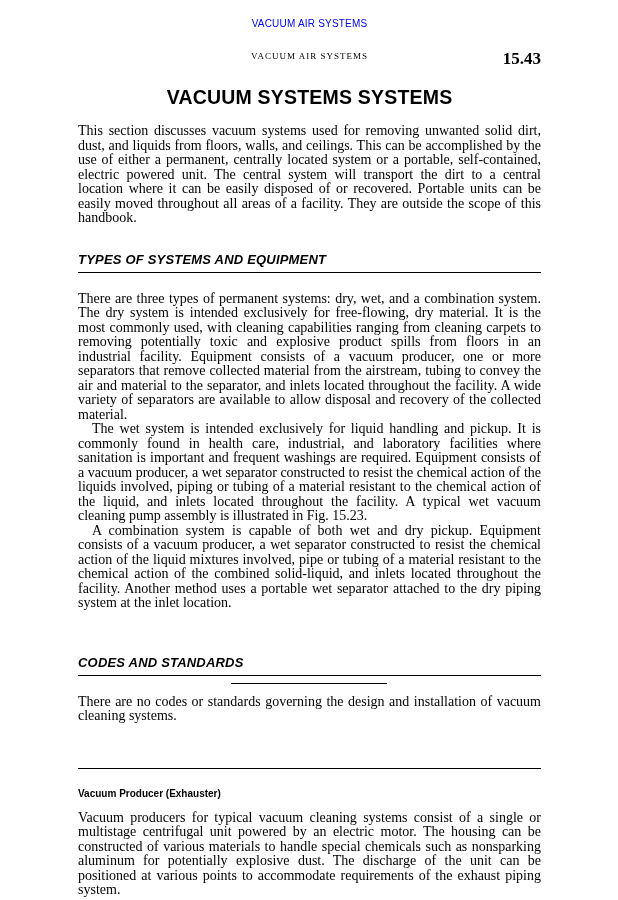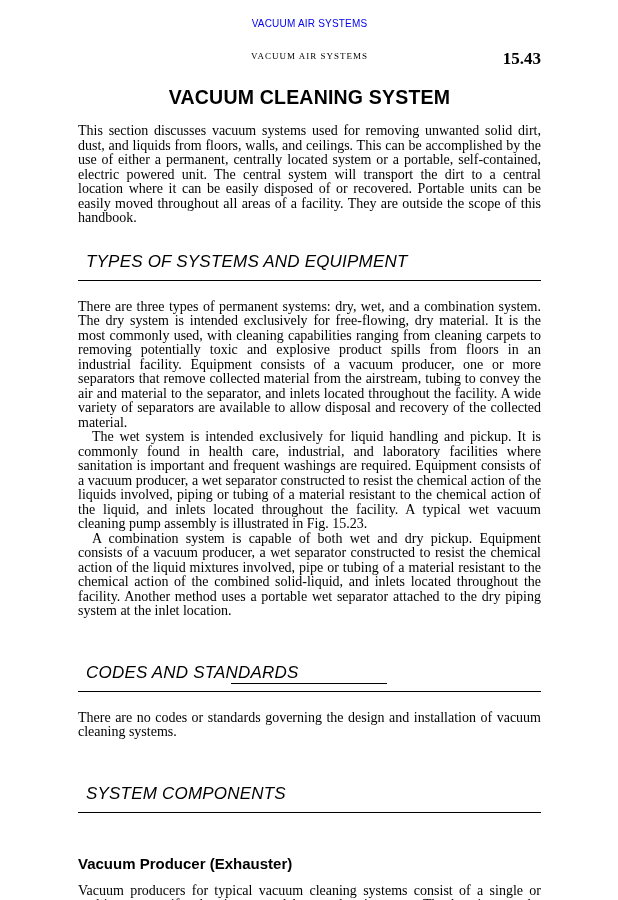--- a/index.html
+++ b/index.html
@@ -70,40 +70,40 @@
   p.indent {
     text-indent: 14px;
   }
   section.doc-section {
     margin-top: 44px;
   }
   section.doc-section.first {
     margin-top: 26px;
   }
   h2.section-heading {
-    margin: 8px;
+    margin: 0;
     font-family: "Liberation Sans", sans-serif;
-    font-weight: normal;
+    font-weight: bold;
     font-style: italic;
-    font-size: 17px;
+    font-size: 13px;
     letter-spacing: 0.2px;
   }
   hr.section-rule {
     border: 0;
     border-top: 1.3px solid #000000;
     margin: 5px 0 0 0;
   }
   section.doc-section p.body.first-para {
     margin-top: 19px;
   }
   h3.subsection-heading {
-    margin: 42px 0 0 0;
+    margin: 19px 0 0 0;
     font-family: "Liberation Sans", sans-serif;
     font-weight: bold;
-    font-size: 15px;
+    font-size: 10px;
   }
   p.sub-para {
     margin-top: 12px;
   }
   .footer-rule {
     position: absolute;
     left: 50%;
     transform: translateX(-50%);
     bottom: 12px;
     width: 156px;
@@ -116,40 +116,39 @@
 
 <div class="page">
 
   <div class="pdf-link" style="color: rgb(0, 0, 238);">VACUUM AIR SYSTEMS</div>
 
   <div class="running-head-row">
     <span class="running-head">VACUUM AIR SYSTEMS</span>
     <span class="page-number">15.43</span>
   </div>
 
-  <h1 class="title">VACUUM CLEANING SYSTEM</h1>
+  <h1 class="title">VACUUM SYSTEMS SYSTEMS</h1>
 
   <p class="body intro">This section discusses vacuum systems used for removing unwanted solid dirt, dust, and liquids from floors, walls, and ceilings. This can be accomplished by the use of either a permanent, centrally located system or a portable, self-contained, electric powered unit. The central system will transport the dirt to a central location where it can be easily disposed of or recovered. Portable units can be easily moved throughout all areas of a facility. They are outside the scope of this handbook.</p>
 
   <section class="doc-section first">
     <h2 class="section-heading">TYPES OF SYSTEMS AND EQUIPMENT</h2>
     <hr class="section-rule">
     <p class="body first-para">There are three types of permanent systems: dry, wet, and a combination system. The dry system is intended exclusively for free-flowing, dry material. It is the most commonly used, with cleaning capabilities ranging from cleaning carpets to removing potentially toxic and explosive product spills from floors in an industrial facility. Equipment consists of a vacuum producer, one or more separators that remove collected material from the airstream, tubing to convey the air and material to the separator, and inlets located throughout the facility. A wide variety of separators are available to allow disposal and recovery of the collected material.</p>
     <p class="body indent">The wet system is intended exclusively for liquid handling and pickup. It is commonly found in health care, industrial, and laboratory facilities where sanitation is important and frequent washings are required. Equipment consists of a vacuum producer, a wet separator constructed to resist the chemical action of the liquids involved, piping or tubing of a material resistant to the chemical action of the liquid, and inlets located throughout the facility. A typical wet vacuum cleaning pump assembly is illustrated in Fig. 15.23.</p>
     <p class="body indent">A combination system is capable of both wet and dry pickup. Equipment consists of a vacuum producer, a wet separator constructed to resist the chemical action of the liquid mixtures involved, pipe or tubing of a material resistant to the chemical action of the combined solid-liquid, and inlets located throughout the facility. Another method uses a portable wet separator attached to the dry piping system at the inlet location.</p>
   </section>
 
   <section class="doc-section">
     <h2 class="section-heading">CODES AND STANDARDS</h2>
     <hr class="section-rule">
     <p class="body first-para">There are no codes or standards governing the design and installation of vacuum cleaning systems.</p>
   </section>
 
   <section class="doc-section">
-    <h2 class="section-heading">SYSTEM COMPONENTS</h2>
     <hr class="section-rule">
 
     <h3 class="subsection-heading">Vacuum Producer (Exhauster)</h3>
     <p class="body sub-para">Vacuum producers for typical vacuum cleaning systems consist of a single or multistage centrifugal unit powered by an electric motor. The housing can be constructed of various materials to handle special chemicals such as nonsparking aluminum for potentially explosive dust. The discharge of the unit can be positioned at various points to accommodate requirements of the exhaust piping system.</p>
   </section>
 
   <div class="footer-rule"></div>
 
 </div>
 

